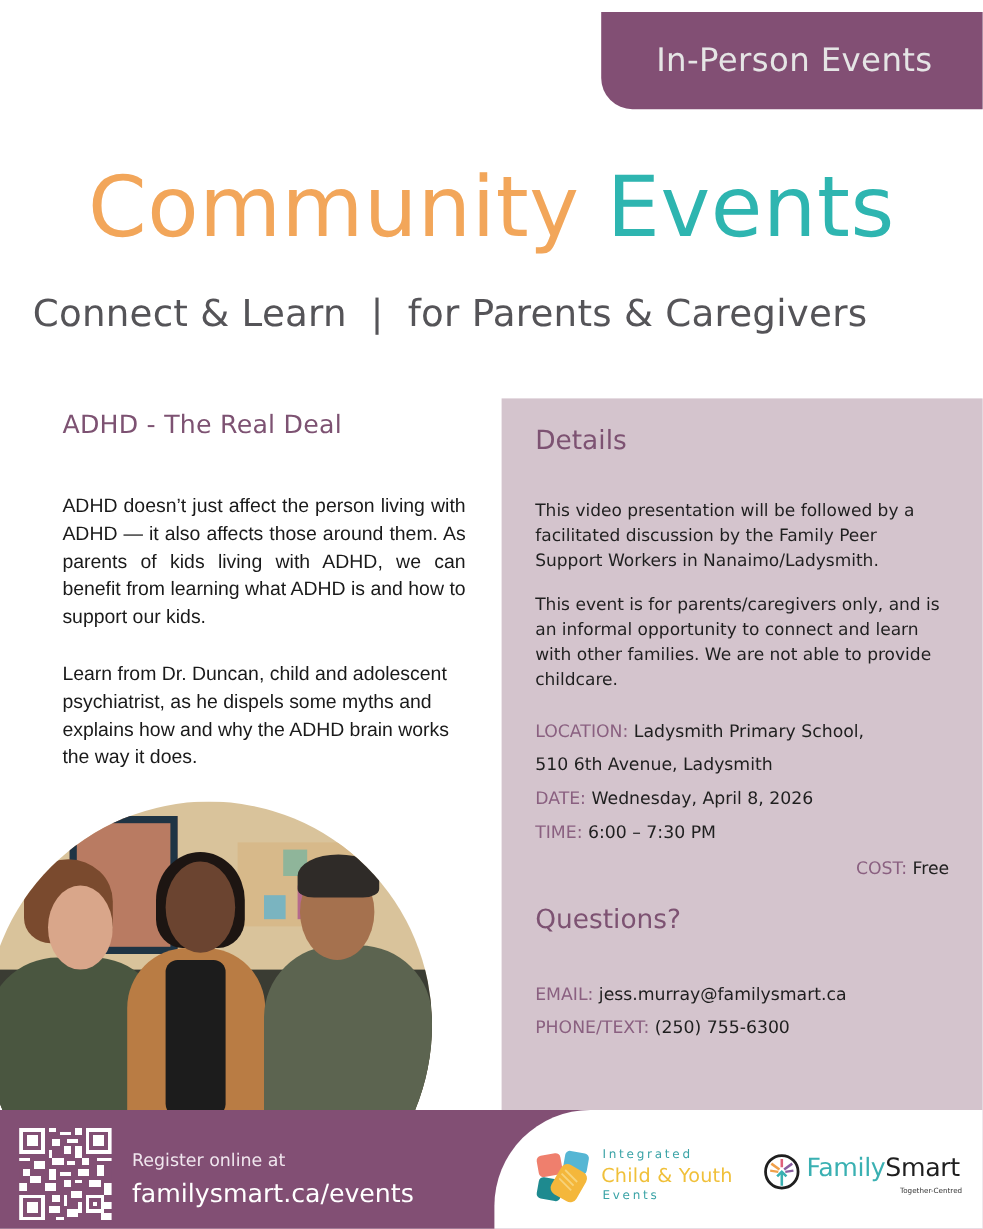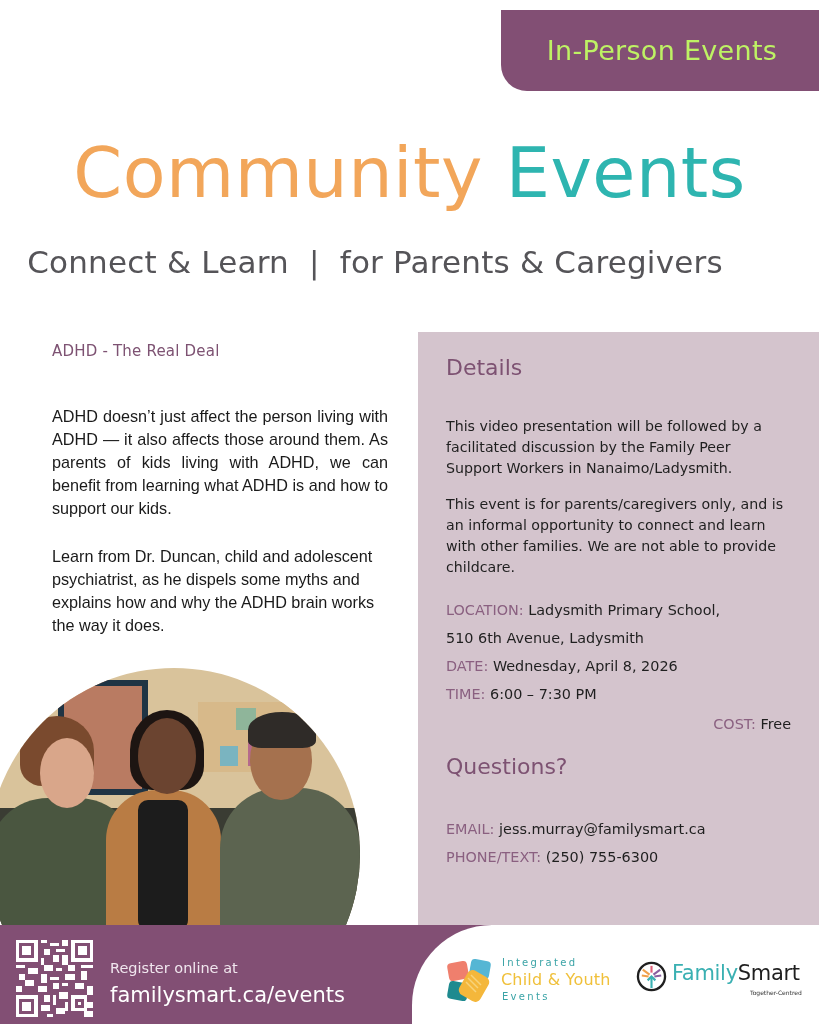--- a/index.html
+++ b/index.html
@@ -2,38 +2,38 @@
 <html><head>
 <meta charset="utf-8">
 <style>
   * { box-sizing: border-box; margin: 0; padding: 0; }
   html, body { width: 819px; height: 1024px; overflow: hidden; background: #ffffff; }
   body { position: relative; font-family: "DejaVu Sans", sans-serif; }
 
   .tag {
     position: absolute; left: 501px; top: 10px; width: 318px; height: 81px;
     background: #824f74; border-radius: 0 0 0 26px;
-    color: #bef264; font-size: 27px; display: flex; align-items: center; justify-content: center;
+    color: #e5e5e5; font-size: 27px; display: flex; align-items: center; justify-content: center;
     padding-left: 4px; letter-spacing: 0.3px;
   }
 
   .title {
     position: absolute; left: 0; top: 130px; width: 819px; text-align: center;
     font-size: 70px; line-height: 86px; letter-spacing: 0.5px;
   }
   .title .w1 { color: #f2a65a; }
   .title .w2 { color: #2eb5b0; }
 
   .subtitle {
     position: absolute; left: 0; top: 244px; width: 750px; text-align: center;
     font-size: 31px; color: #555458; letter-spacing: 0.2px;
   }
 
   .left-col { position: absolute; left: 52px; top: 342px; width: 336px; }
-  .event-title { color: #7d5272; font-size: 15px; margin-bottom: 45px; letter-spacing: 0.2px; }
+  .event-title { color: #7d5272; font-size: 21px; margin-bottom: 45px; letter-spacing: 0.2px; }
   .body-p {
     font-family: "Liberation Sans", sans-serif; font-size: 16.2px; line-height: 23px;
     color: #1a1a1a; text-align: justify; margin-bottom: 25px;
   }
   .body-p.left { text-align: left; }
   .photo-clip { position: absolute; left: 0; top: 668px; width: 420px; height: 257px; overflow: hidden; }
   .photo-inner { position: absolute; left: -12px; top: 0; width: 372px; height: 372px; border-radius: 50%; overflow: hidden; background: #d9c39b; }
   .ph-window { position: absolute; left: 70px; top: 12px; width: 90px; height: 115px; background: #b97b62; border: 6px solid #1f3444; }
   .ph-board { position: absolute; left: 210px; top: 34px; width: 105px; height: 70px; background: #d7b98a; }
   .ph-note1 { position: absolute; left: 248px; top: 40px; width: 20px; height: 22px; background: #8fb59a; }

